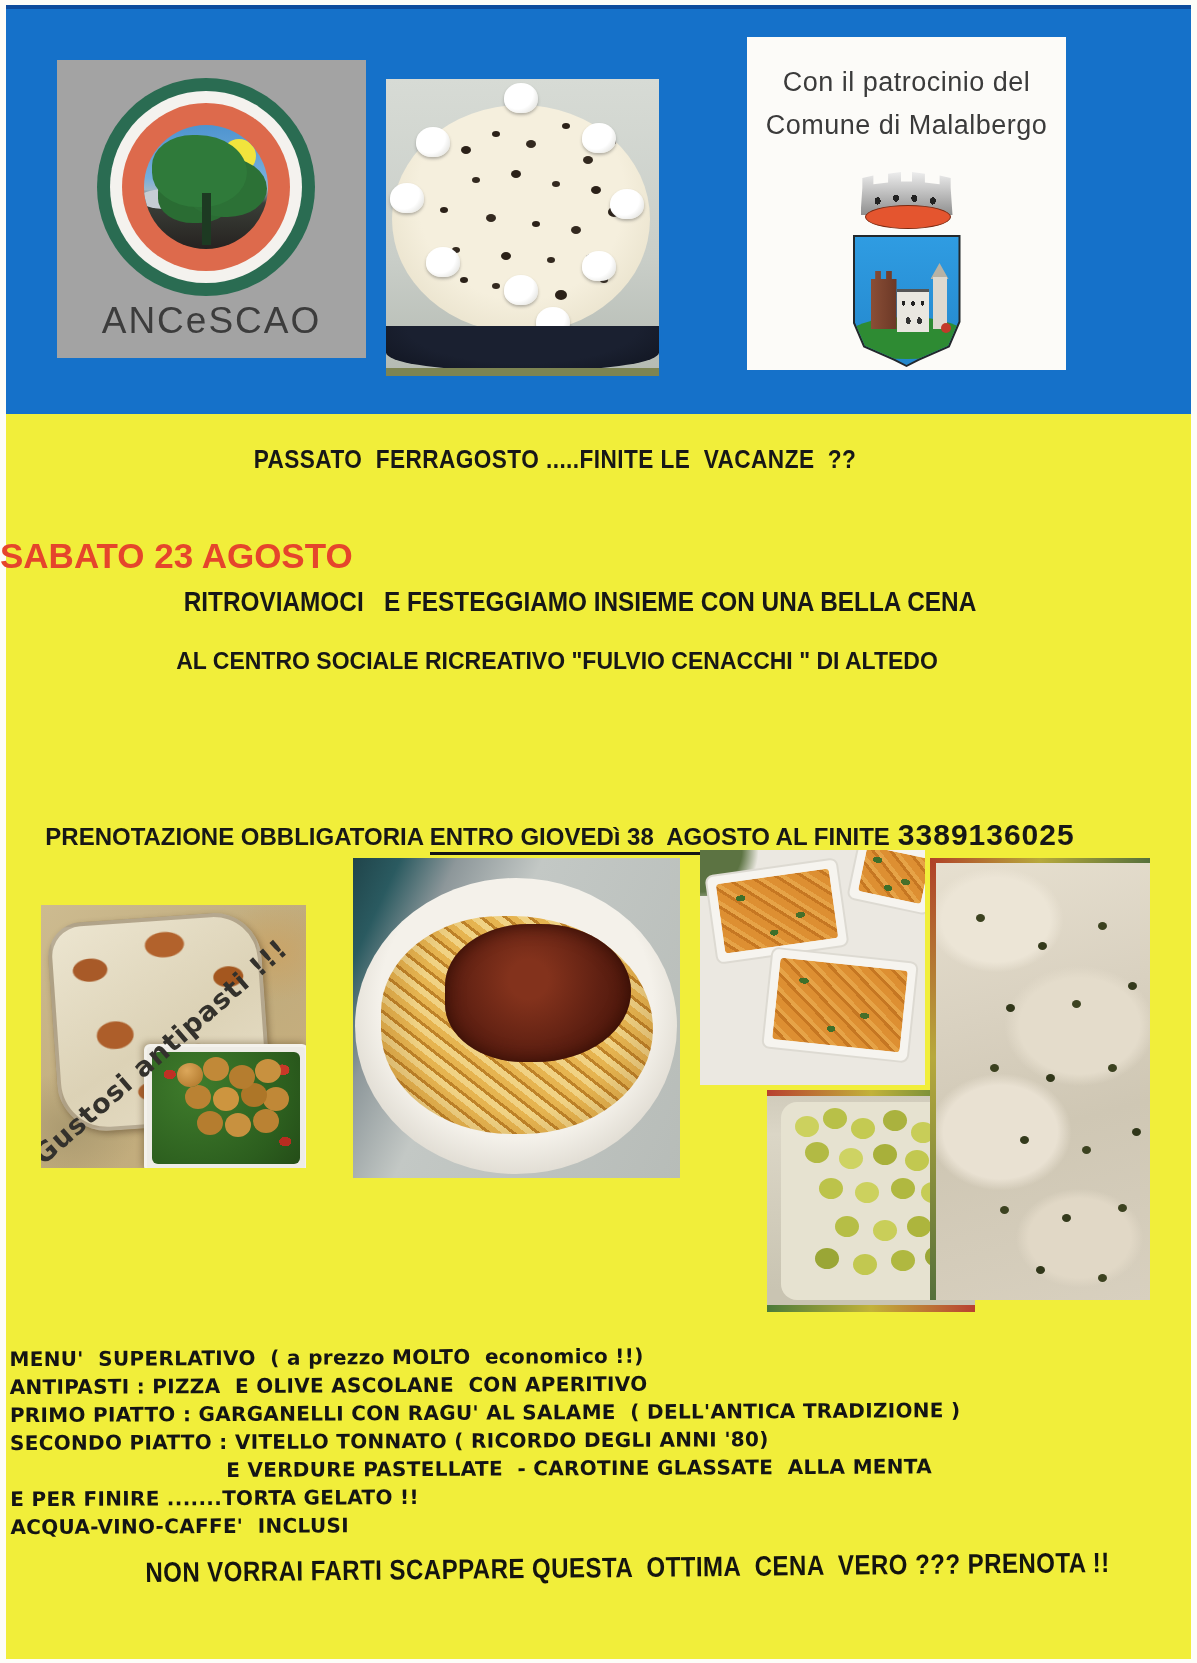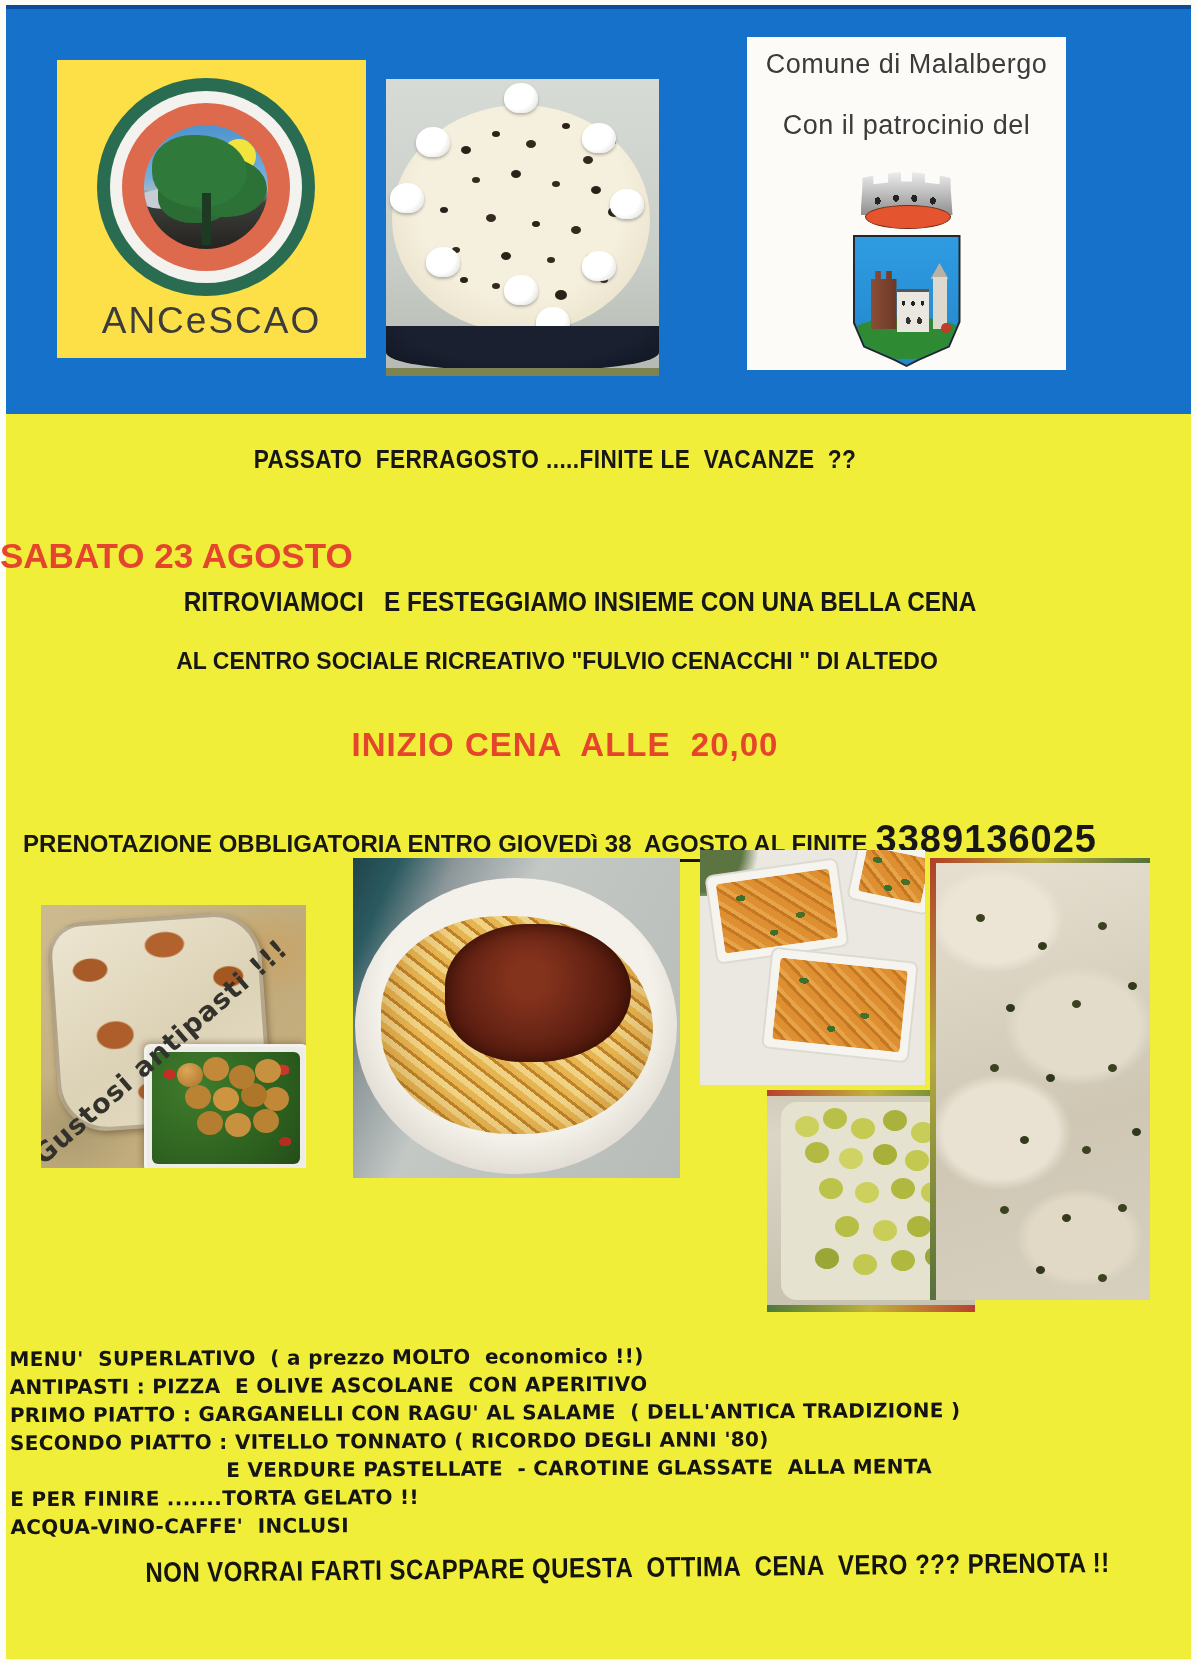--- a/index.html
+++ b/index.html
@@ -2,21 +2,21 @@
 <html><head>
 <meta charset="utf-8">
 <style>
   html,body{margin:0;padding:0;background:#ffffff;}
   .page{position:relative;width:1197px;height:1663px;background:#fdfdf8;overflow:hidden;
         font-family:"Liberation Sans", sans-serif;}
   
   .band{position:absolute;left:6px;top:5px;width:1185px;height:405px;background:#1571c9;
         border-top:4px solid #0d4c9c;border-bottom:4px solid #0d4c9c;}
   
-  .logo-box{position:absolute;left:51px;top:51px;width:309px;height:298px;background:#fde047;}
+  .logo-box{position:absolute;left:51px;top:51px;width:309px;height:298px;background:#a3a3a3;}
   .emblem{position:absolute;left:40px;top:18px;width:218px;height:218px;border-radius:50%;background:#2a6c52;}
   .rg-white{position:absolute;inset:13px;border-radius:50%;background:#f4f2ee;}
   .rg-red{position:absolute;inset:25px;border-radius:50%;background:#dd6a4c;}
   .scene{position:absolute;inset:47px;border-radius:50%;overflow:hidden;
          background:linear-gradient(180deg,#4e94cf 0%,#74aedd 42%,#9db7c9 52%,#3a3f38 63%,#262220 100%);}
   .sun{position:absolute;right:12px;top:14px;width:34px;height:34px;border-radius:50%;background:#f2e43c;}
   .mist{position:absolute;left:-6px;top:52%;width:45%;height:16%;background:#c6cdd4;border-radius:50%;}
   .treetop{position:absolute;left:8px;top:10px;width:95px;height:72px;background:#2f7a3a;border-radius:45% 55% 50% 50%;
            box-shadow:26px 16px 0 -6px #2c7136,-4px 26px 0 -10px #2a6c33;}
   .trunk{position:absolute;left:58px;top:68px;width:9px;height:52px;background:#1d3a22;}
@@ -81,21 +81,21 @@
   .line{position:absolute;white-space:pre;font-weight:bold;color:#171717;}
   .cond{transform:scaleX(0.87);}
   .red{color:#e5452c;}
   .l-intro{top:444px;left:0;width:1110px;text-align:center;font-size:26px;letter-spacing:.5px;}
   .l-date{top:536px;left:0;width:1100px;font-size:35px;}
   .l-invite{top:586px;left:0;width:1160px;text-align:center;font-size:28px;}
   .l-venue{top:648px;left:0;width:1114px;text-align:center;font-size:23px;}
   .l-time{top:726px;left:0;width:1130px;text-align:center;font-size:33px;letter-spacing:1px;}
   .l-booking{top:818px;left:0;width:1120px;text-align:center;font-size:24px;}
   .bk-deadline{border-bottom:3px solid #151515;padding-bottom:2px;}
-  .bk-phone{font-size:38px;margin-left:8px;letter-spacing:1px;}
+  .bk-phone{font-size:30px;margin-left:8px;letter-spacing:1px;}
   
   .photo-left{position:absolute;left:41px;top:905px;width:265px;height:263px;overflow:hidden;
     background:radial-gradient(90px 70px at 88% 18%,#c9a468 0%,transparent 70%),
       radial-gradient(100px 80px at 10% 85%,#ab9a70 0%,transparent 70%),
       linear-gradient(135deg,#cdbb90 0%,#c0ab7c 55%,#cab180 100%);}
   .pizza{position:absolute;left:12px;top:12px;width:205px;height:202px;border-radius:34px 48px 38px 50px;
     transform:rotate(-4deg);border:4px solid rgba(70,45,20,.3);box-shadow:2px 3px 6px rgba(60,40,20,.4);
     background-image:radial-gradient(30px 20px at 18% 22%,#a85a28 0 55%,transparent 60%),
       radial-gradient(34px 22px at 55% 12%,#b2622c 0 55%,transparent 60%),
       radial-gradient(26px 18px at 85% 30%,#a4571f 0 55%,transparent 60%),
@@ -209,22 +209,22 @@
       <div class="mer m5"></div>
       <div class="mer m6"></div>
       <div class="mer m7"></div>
       <div class="mer m8"></div>
       <div class="mer m9"></div>
       <div class="cake-base"></div>
       <div class="cake-edge"></div>
     </div>
 
     <div class="pat-box">
+      <div class="pat-line pl1">Con il patrocinio del</div>
       <div class="pat-line pl2">Comune di Malalbergo</div>
-      <div class="pat-line pl1">Con il patrocinio del</div>
       <div class="crown">
         <div class="crown-wall"></div>
         <div class="crown-cushion"></div>
       </div>
       <div class="shield-outer">
         <div class="shield">
           <div class="sh-ground"></div>
           <div class="sh-tower"></div>
           <div class="sh-house"></div>
           <div class="sh-spire"></div>
@@ -234,21 +234,20 @@
       </div>
     </div>
   </div>
 
   <div class="body-yellow"></div>
 
   <div class="line cond l-intro">PASSATO  FERRAGOSTO .....FINITE LE  VACANZE  ??</div>
   <div class="line red l-date">SABATO 23 AGOSTO</div>
   <div class="line cond l-invite">RITROVIAMOCI   E FESTEGGIAMO INSIEME CON UNA BELLA CENA</div>
   <div class="line l-venue">AL CENTRO SOCIALE RICREATIVO "FULVIO CENACCHI " DI ALTEDO</div>
-  <div class="line red l-time">INIZIO CENA  ALLE  20,00</div>
 
   <div class="line l-booking"><span>PRENOTAZIONE OBBLIGATORIA </span><span class="bk-deadline">ENTRO GIOVEDì 38  AGOSTO</span><span> AL FINITE</span><span class="bk-phone">3389136025</span></div>
 
   <div class="photo-left">
     <div class="pizza"></div>
     <div class="fried">
       <div class="salad"></div>
       <div class="balls"></div>
     </div>
     <div class="anti-caption">Gustosi antipasti !!!</div>

